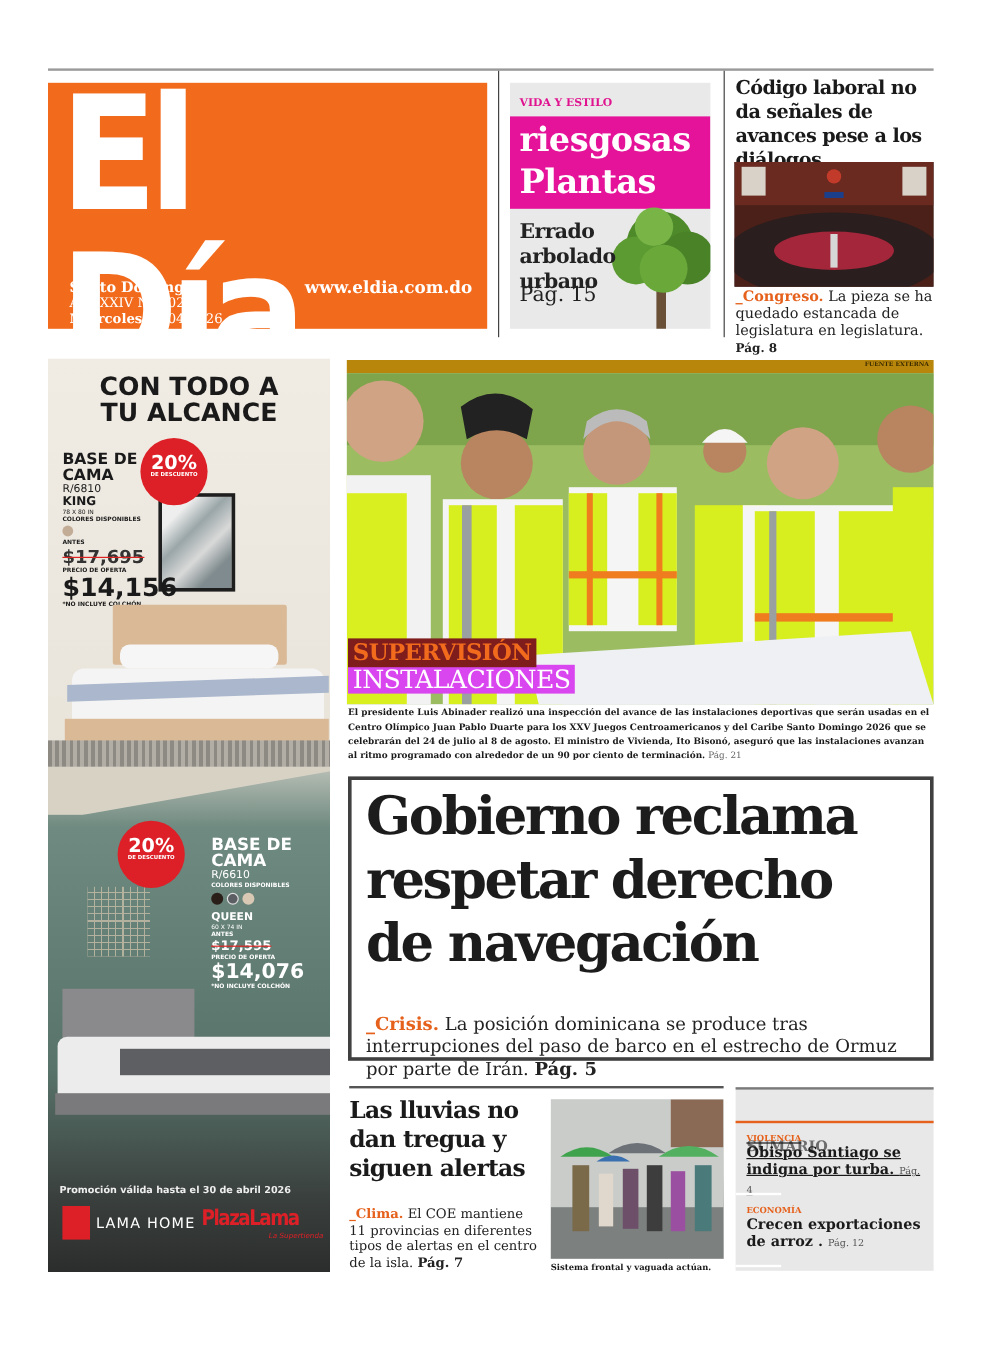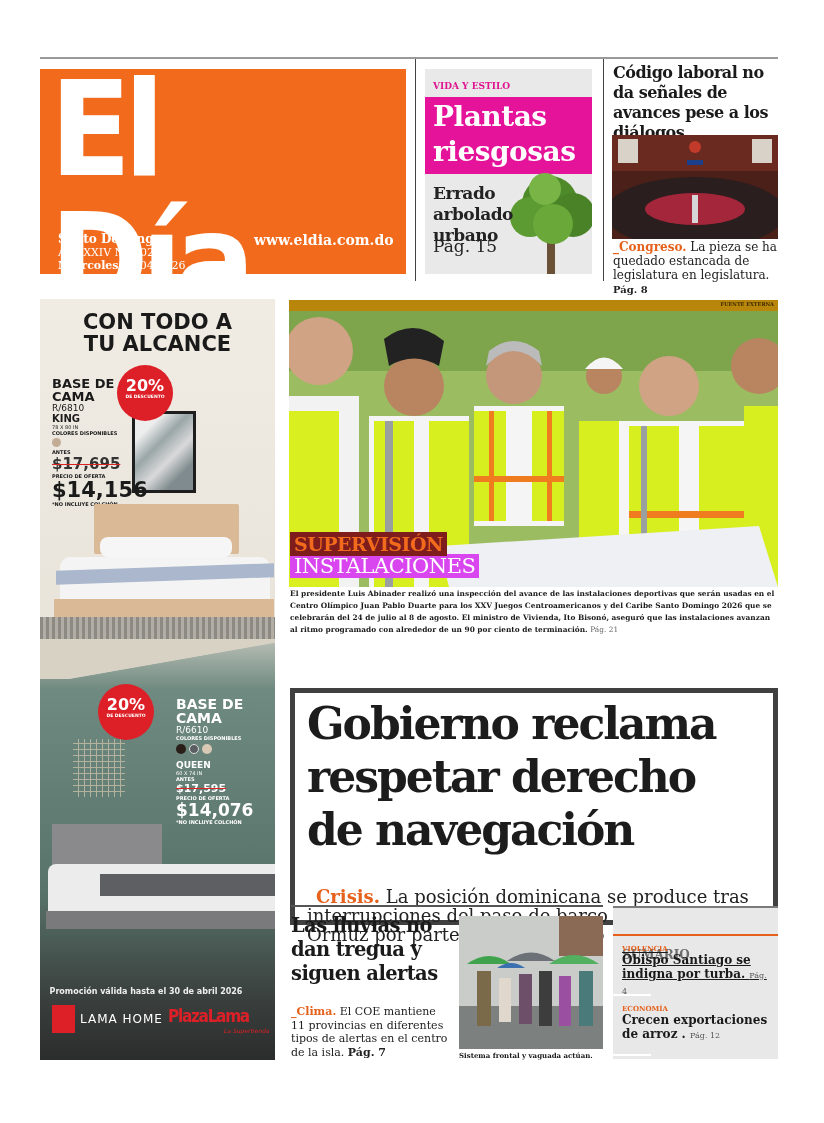--- a/index.html
+++ b/index.html
@@ -84,23 +84,23 @@
   .photo-bar { position: absolute; left: 289px; top: 300px; width: 489px; height: 11px; background: #b8860b; }
   .photo-credit { position: absolute; right: 4px; top: 1px; font-size: 5px; color: #3a2a00; font-weight: bold; }
   .main-photo { position: absolute; left: 289px; top: 311px; width: 489px; height: 276px; overflow: hidden; background: linear-gradient(180deg, #7fa552 0%, #a7c46b 25%, #c9d78a 35%, #eef1e6 60%, #dfe3e6 100%); }
   .overlay-label { position: absolute; left: 290px; top: 532px; }
   .ol-1 { display: inline-block; background: #7f1d1d; color: #f26b1d; font-weight: bold; font-size: 19px; padding: 1px 4px; letter-spacing: -0.5px; }
   .ol-2 { display: block; background: #d946ef; color: #fff; font-size: 21px; padding: 0 4px; letter-spacing: -0.5px; margin-top: -2px; }
   .photo-cap { position: absolute; left: 290px; top: 588px; width: 488px; font-size: 7.4px; font-weight: bold; line-height: 12px; color: #1a1a1a; }
   .photo-cap .pg { font-weight: normal; color: #666; }
 
   
-  .lead { position: absolute; left: 290px; top: 647px; width: 488px; height: 237px; border: 5px solid #404040; margin-top: 41px; }
+  .lead { position: absolute; left: 290px; top: 647px; width: 488px; height: 237px; border: 3px solid #404040; }
   .lead-head { position: absolute; left: 12px; top: 4px; font-size: 44px; font-weight: bold; line-height: 53px; letter-spacing: -2px; color: #1c1c1c; }
-  .lead-deck { position: absolute; left: 12px; top: 194px; width: 468px; font-size: 18px; line-height: 19px; color: #222; }
+  .lead-deck { position: absolute; left: 12px; top: 194px; width: 468px; font-size: 15px; line-height: 19px; color: #222; }
   .lead-deck .pag { font-weight: bold; }
 
   
   .rain-rule { position: absolute; left: 291px; top: 905px; width: 312px; height: 2px; background: #555; }
   .rain-head { position: absolute; left: 291px; top: 914px; width: 165px; font-size: 19.5px; font-weight: bold; line-height: 24px; letter-spacing: -0.6px; }
   .rain-deck { position: absolute; left: 291px; top: 1005px; width: 160px; font-size: 11px; line-height: 13.5px; color: #222; }
   .rain-photo { position: absolute; left: 459px; top: 916px; width: 144px; height: 133px; overflow: hidden; background: linear-gradient(180deg, #d7d9d7 0%, #bfc2be 45%, #8e918f 70%, #6f7270 100%); }
   .rain-cap { position: absolute; left: 459px; top: 1051px; font-size: 7px; font-weight: bold; color: #1a1a1a; }
 
   
@@ -125,22 +125,22 @@
   <div class="mh-city">Santo Domingo,</div>
   <div class="mh-year">Año XXIV Nº 4029</div>
   <div class="mh-date"><b>Miércoles</b> <span>22|04|2026</span></div>
   <div class="mh-url">www.eldia.com.do</div>
 </div>
 
 <div class="vida">
   <div class="vida-kicker">VIDA Y ESTILO</div>
   <div class="vida-band">
     <div class="vida-title">
+      <div>riesgosas</div>
       <div>Plantas</div>
-      <div>riesgosas</div>
     </div>
   </div>
   <svg class="tree" viewBox="0 0 95 110">
     <rect x="42" y="70" width="8" height="40" fill="#6b5038"></rect>
     <circle cx="45" cy="35" r="28" fill="#4e8a2a"></circle>
     <circle cx="25" cy="48" r="20" fill="#5c9a32"></circle>
     <circle cx="68" cy="46" r="22" fill="#4a8228"></circle>
     <circle cx="48" cy="55" r="20" fill="#6aa83a"></circle>
     <circle cx="40" cy="20" r="16" fill="#78b446"></circle>
   </svg>

